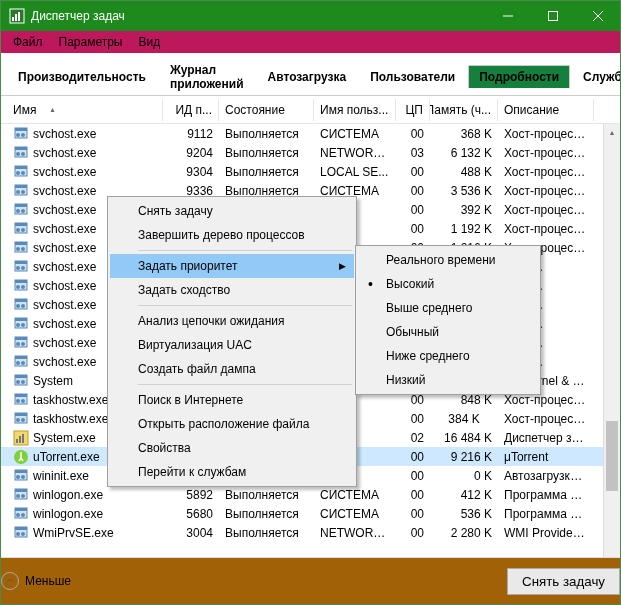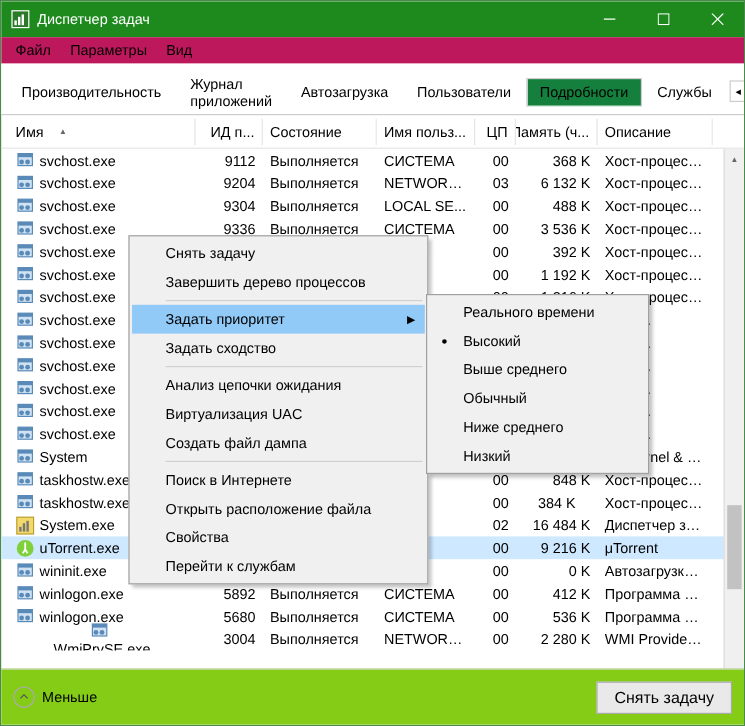--- a/index.html
+++ b/index.html
@@ -9,21 +9,21 @@
   .titlebar-icon { width: 16px; height: 16px; margin-right: 6px; display: inline-flex; }
   .titlebar-title { flex: 1; font-size: 12px; }
   .titlebar-buttons { display: flex; }
   .titlebar-btn { width: 45px; height: 30px; display: flex; align-items: center; justify-content: center; color: #fff; }
   .titlebar-btn svg { width: 10px; height: 10px; }
   
   .menubar { height: 22px; display: flex; align-items: center; padding: 0 4px; background: #be185d; }
   .menubar-item { padding: 2px 8px; }
   
   .tabs { display: flex; align-items: center; border-bottom: 1px solid #ccc; padding: 4px 6px 0 6px; background: #fff; }
-  .tab { padding: 4px 10px; border: 1px solid transparent; margin-right: 2px; position: relative; top: 1px; }
+  .tab { padding: 4px 10px; border: 1px solid transparent; margin-right: 2px; position: relative; top: 1px; font-weight: bold; }
   .tab.active { border: 1px solid #ccc; border-bottom: 1px solid #fff; background: #15803d; }
   .tab-scroll { margin-left: auto; display: flex; }
   .tab-ar { width: 14px; height: 18px; border: 1px solid #ccc; display:flex; align-items:center; justify-content:center; font-size:9px; margin-left:2px;}
   
   .content { position: relative; height: 502px; }
   
   .header-row { display: flex; border-bottom: 1px solid #e5e5e5; height: 28px; align-items: center; padding-left: 6px; }
   .header-cell { padding: 4px 6px; border-right: 1px solid #e5e5e5; white-space: nowrap; overflow: hidden; text-overflow: ellipsis; display:flex; align-items:center;}
   .col-name { width: 156px; }
   .col-pid { width: 56px; text-align: right; justify-content:flex-end;}
@@ -37,21 +37,21 @@
   .rows { overflow: hidden; }
   .row { display: flex; height: 19px; align-items: center; padding-left: 6px; }
   .row.selected { background: #cde8ff; }
   .cell { padding: 1px 6px; white-space: nowrap; overflow: hidden; text-overflow: ellipsis; }
   .proc-icon { width:16px; height:16px; margin-right:4px; display:inline-flex; flex-shrink:0;}
   
   .scrollbar-v { position:absolute; right:0; top:28px; bottom:0; width:17px; background:#f0f0f0; border-left:1px solid #ddd;}
   .scroll-arrow { height:17px; display:flex; align-items:center; justify-content:center; font-size:8px; color:#666;}
   .scroll-thumb { background:#c2c2c2; margin:0 2px;}
   
-  .footer { position:absolute; bottom:0; left:0; right:0; height:47px; border-top:1px solid #ddd; display:flex; align-items:center; padding:0 10px; background:#84cc16;margin-top:36px;}
+  .footer { position:absolute; bottom:0; left:0; right:0; height:47px; border-top:1px solid #ddd; display:flex; align-items:center; padding:0 0; background:#a16207;margin-top:36px;}
   .footer-less { display:flex; align-items:center; gap:6px;}
   .footer-less-icon { width:18px; height:18px; border:1px solid #aaa; border-radius:50%; display:flex; align-items:center; justify-content:center;}
   .footer-btn { margin-left:auto; padding:5px 14px; border:1px solid #aaa; background:#e9e9e9;}
   
   .ctx-menu { position:absolute; background:#f0f0f0; border:1px solid #a0a0a0; box-shadow:3px 3px 3px rgba(0,0,0,0.25); padding:2px; z-index:100;}
   .ctx-item { padding:5px 40px 5px 28px; white-space:nowrap; display:flex; align-items:center;}
   .ctx-item.highlighted { background:#91c9f7;}
   .ctx-sep { height:1px; background:#d0d0d0; margin:3px 2px 3px 28px;}
   .ctx-arrow { margin-left:auto; font-size:9px; position:absolute; right:8px;}
   .ctx-bullet { position:absolute; left:10px; font-size:14px; line-height:1;}
@@ -515,21 +515,21 @@
           <span>winlogon.exe</span>
         </div>
         <div class="cell col-pid" style="text-align:right;">5680</div>
         <div class="cell col-state">Выполняется</div>
         <div class="cell col-user">СИСТЕМА</div>
         <div class="cell col-cpu" style="text-align:right;">00</div>
         <div class="cell col-mem" style="text-align:right;">536 K</div>
         <div class="cell col-desc">Программа вх...</div>
       </div>
       <div class="row">
-        <div class="cell col-name" style="display:flex;align-items:center;flex-direction:column;">
+        <div class="cell col-name" style="display:flex;align-items:center;">
           <span class="proc-icon">
             <svg viewBox="0 0 16 16">
               <rect x="2" y="2" width="12" height="10" fill="#cfe3f5" stroke="#5a8ab8"></rect>
               <rect x="2" y="2" width="12" height="3" fill="#5a8ab8"></rect>
               <circle cx="5" cy="9" r="2" fill="#5a8ab8"></circle>
               <circle cx="10" cy="9" r="2" fill="#5a8ab8"></circle>
             </svg>
           </span>
           <span>WmiPrvSE.exe</span>
         </div>

